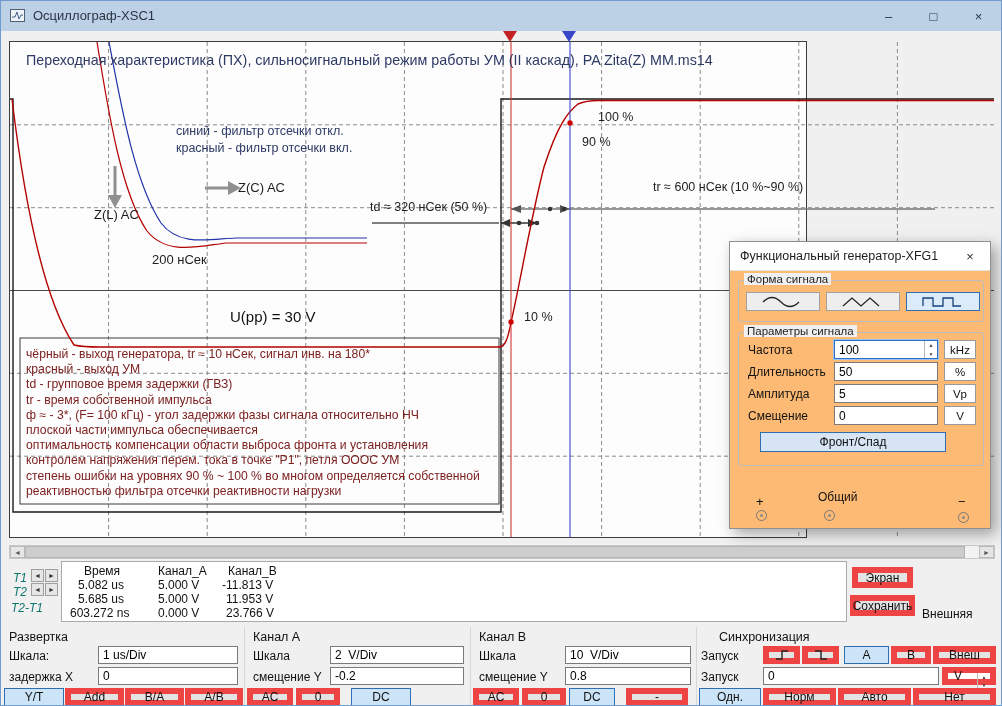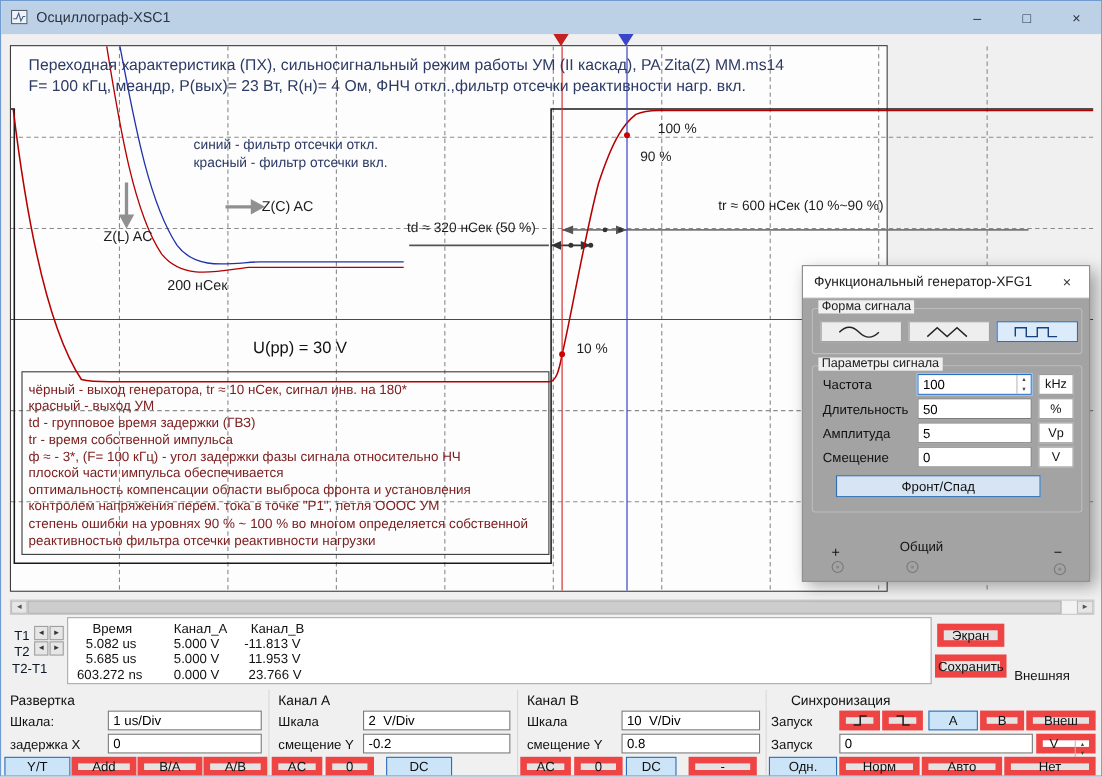--- a/index.html
+++ b/index.html
@@ -25,31 +25,31 @@
   .notes div { font-size:12.2px; line-height:15.2px; color:#7d2020; white-space:nowrap; }
   .flag { position:absolute; top:30px; width:0; height:0; border-left:7px solid transparent; border-right:7px solid transparent; }
   
   .scrollbar { position:absolute; left:8px; top:544px; width:986px; height:14px; background:#f3f3f3; border:1px solid #c9c9c9; }
   .sb-arrow { position:absolute; top:0; width:15px; height:12px; background:#e6e6e6; border:1px solid #bdbdbd; font-size:7px; color:#555; display:flex; align-items:center; justify-content:center; }
   .sb-thumb { position:absolute; left:15px; top:0; width:940px; height:12px; background:#cdcdcd; border:1px solid #b5b5b5; }
   
   .meas-box { position:absolute; left:60px; top:560px; width:786px; height:61px; background:#fff; border:1px solid #a9a9a9; }
   .meas-box .hdr { position:absolute; font-size:12px; color:#111; }
   .meas-box .val { position:absolute; font-size:12px; color:#111; }
-  .tlabel { position:absolute; font-size:12px; color:#0f172a; }
+  .tlabel { position:absolute; font-size:12px; color:#0f766e;font-style:italic; }
   .tarrow { position:absolute; width:13px; height:13px; background:#e6e6e6; border:1px solid #9f9f9f; font-size:7px; color:#333; display:flex; align-items:center; justify-content:center; }
   .btn { position:absolute; display:flex; align-items:center; justify-content:center; font-size:12px; color:#111; background:#e3e3e3; border:6px solid #ef4444; white-space:nowrap; }
   .btn.sel { background:#cce4f7; border:1px solid #2f6eb5; }
   .lbl { position:absolute; font-size:12px; color:#111; white-space:nowrap; }
   .sect { position:absolute; font-size:12.5px; color:#111; white-space:nowrap; }
   .input { position:absolute; background:#fff; border:1px solid #7a7a7a; font-size:12px; color:#000; padding:1px 4px; font-family:"Liberation Sans",sans-serif; }
   .input.focus { border:1px solid #2a6fc5; outline:1px solid #9cc3ec; }
   .sep { position:absolute; width:1px; background:#d7d7d7; top:626px; height:80px; }
   
-  .dialog { position:absolute; left:728px; top:240px; width:262px; height:288px; background:#a3a3a3; border:1px solid #8f8f8f; box-shadow:5px 5px 14px rgba(0,0,0,0.35); }
+  .dialog { position:absolute; left:728px; top:240px; width:262px; height:288px; background:#fdba74; border:1px solid #8f8f8f; box-shadow:5px 5px 14px rgba(0,0,0,0.35); }
   .dlg-title { position:absolute; left:0; top:0; width:100%; height:29px; background:#ffffff; border-bottom:1px solid #e3e3e3; }
   .dlg-title span.t { position:absolute; left:10px; top:0; line-height:29px; font-size:12.5px; color:#1d1d1d; }
   .dlg-close { position:absolute; right:4px; top:0; width:32px; height:29px; display:flex; align-items:center; justify-content:center; font-size:13px; color:#333; }
   .grp { position:absolute; border:1px solid #bcbcbc; border-radius:3px; }
   .grp-lbl { position:absolute; font-size:11.5px; color:#222; background:#f0f0f0; padding:0 3px; white-space:nowrap; }
   .wavebtn { position:absolute; width:74px; height:19px; background:#eeeeee; border:1px solid #a0a0a0; display:flex; align-items:center; justify-content:center; }
   .wavebtn.sel { background:#dcebfa; border:1px solid #2f6eb5; }
   .gen-lbl { position:absolute; font-size:12px; color:#111; }
   .unitbox { position:absolute; width:32px; height:19px; background:#fff; border:1px solid #9a9a9a; font-size:11.5px; color:#111; display:flex; align-items:center; justify-content:center; }
   .spin { position:absolute; width:13px; height:17px; border-left:1px solid #bbb; display:flex; flex-direction:column; }
@@ -130,21 +130,20 @@
       <path d="M 87 0 C 99 75 112 152 137 189 C 157 214 190 204 216 201 L 357 201" fill="none" stroke="#b40000" stroke-width="1.2"></path>
       <path d="M 2 57 C 12 140 30 252 64 303 C 72 305 80 305 90 305 L 489 305 C 495 305 498 297 501 280 C 508 252 521 175 534 125 C 548 82 558 70 568 62 C 575 59 582 58.5 588 58.5 L 984 58.5" fill="none" stroke="#b40000" stroke-width="1.4"></path>
 
       <line x1="501" y1="0" x2="501" y2="495" stroke="#d43535" stroke-width="1.1"></line>
       <line x1="560" y1="0" x2="560" y2="495" stroke="#3a46c8" stroke-width="1.1"></line>
       <circle cx="501" cy="280" r="2.7" fill="#cc0000"></circle>
       <circle cx="560" cy="81" r="2.7" fill="#cc0000"></circle>
     </svg>
 
     <div class="ann ann-title" style="left:16px; top:10px;">Переходная характеристика (ПХ), сильносигнальный режим работы УМ (II каскад), PA Zita(Z) MM.ms14</div>
-    <div class="ann ann-title" style="left:16px; top:29px;">F= 100 кГц, меандр, P(вых)= 23 Вт, R(н)= 4 Ом, ФНЧ откл.,фильтр отсечки реактивности нагр. вкл.</div>
     <div class="ann ann-legend" style="left:166px; top:82px;">синий - фильтр отсечки откл.</div>
     <div class="ann ann-legend" style="left:166px; top:99px;">красный - фильтр отсечки вкл.</div>
     <div class="ann ann-black" style="left:228px; top:138px;">Z(C) AC</div>
     <div class="ann ann-black" style="left:84px;  top:165px;">Z(L) AC</div>
     <div class="ann ann-black" style="left:142px; top:210px;">200 нСек</div>
     <div class="ann ann-big" style="left:220px; top:266px;">U(pp) = 30 V</div>
     <div class="ann ann-pct" style="left:360px; top:158px;">td ≈ 320 нСек (50 %)</div>
     <div class="ann ann-pct" style="left:643px; top:138px;">tr ≈ 600 нСек (10 %~90 %)</div>
     <div class="ann ann-pct" style="left:588px; top:68px;">100 %</div>
     <div class="ann ann-pct" style="left:572px; top:93px;">90 %</div>

